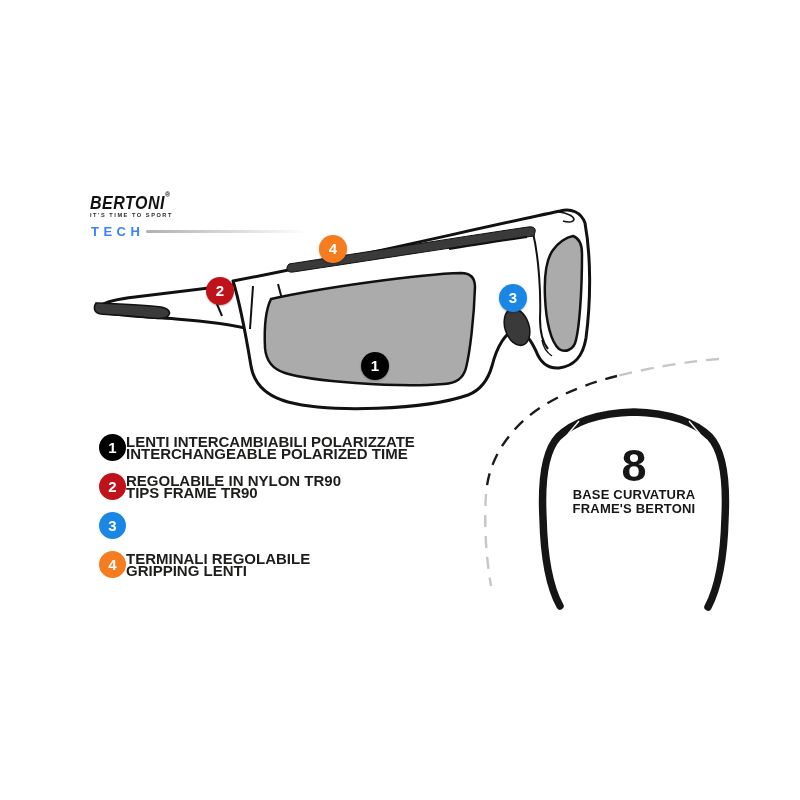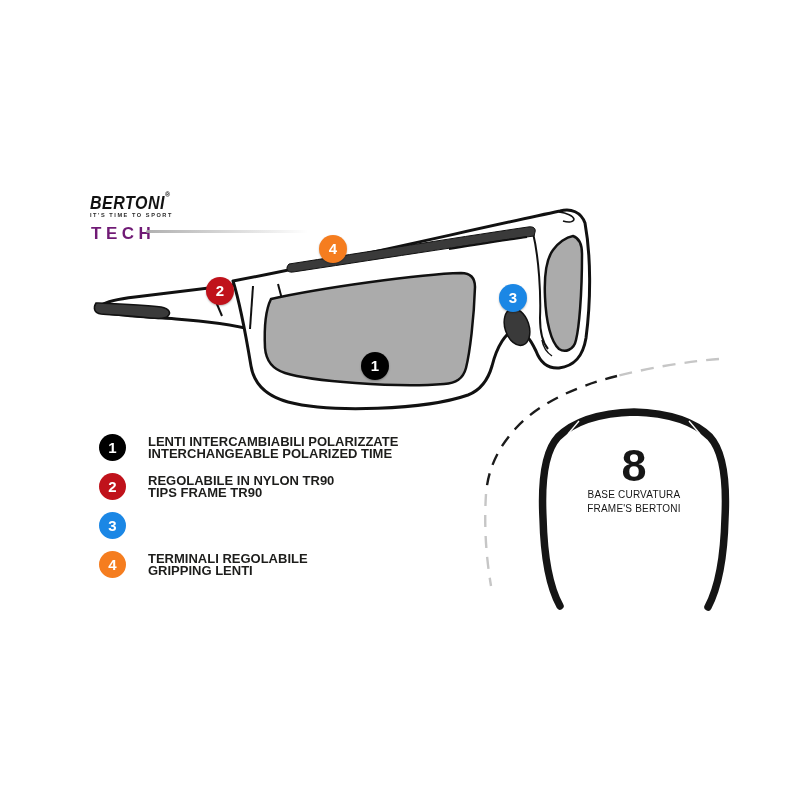--- a/index.html
+++ b/index.html
@@ -11,22 +11,22 @@
 
   
   .logo{position:absolute;left:90px;top:193px;color:#111;}
   .logo .name{
     font-size:16px;font-weight:bold;font-style:italic;letter-spacing:.5px;
     transform:scaleY(1.12);transform-origin:left top;display:inline-block;
   }
   .logo sup{font-size:7px;font-style:normal;vertical-align:top;position:relative;top:-2px;}
   .logo .tagline{font-size:5.6px;letter-spacing:1.55px;font-weight:bold;color:#2a2a2a;margin-top:1px;}
   .tech{
-    position:absolute;left:91px;top:224px;font-size:17px;font-weight:bold;
-    letter-spacing:4.5px;color:#701a75;
+    position:absolute;left:91px;top:224px;font-size:13px;font-weight:bold;
+    letter-spacing:4.5px;color:#3b82f6;
   }
   .tech-line{
     position:absolute;left:146px;top:230px;width:162px;height:3px;border-radius:2px;
     background:linear-gradient(to right, rgba(168,168,168,.9), rgba(190,190,190,.55) 55%, rgba(255,255,255,0));
   }
 
   
   .badge{
     position:absolute;width:28px;height:28px;border-radius:50%;
     color:#fff;font-weight:bold;font-size:15px;line-height:28px;text-align:center;
@@ -37,26 +37,26 @@
   .badge.b3{left:499px;top:284px;}
   .badge.b4{left:319px;top:235px;}
 
   
   .legend{position:absolute;left:99px;top:434px;display:flex;flex-direction:column;row-gap:12px;}
   .legend-row{display:flex;align-items:center;height:27px;}
   .legend-dot{
     width:27px;height:27px;border-radius:50%;flex:0 0 27px;
     color:#fff;font-weight:bold;font-size:15px;line-height:27px;text-align:center;
   }
-  .legend-text{margin-left:22px;color:#1d1d1b;font-weight:bold;font-size:13px;line-height:11.5px;white-space:nowrap;}
+  .legend-text{margin-left:0;color:#1d1d1b;font-weight:bold;font-size:15px;line-height:11.5px;white-space:nowrap;}
 
   
   .curv{position:absolute;left:534px;top:444px;width:200px;text-align:center;color:#161616;}
   .curv .big8{font-size:45px;font-weight:bold;line-height:44px;}
-  .curv .cline{font-size:10px;font-weight:normal;line-height:13.5px;letter-spacing:.2px;}
+  .curv .cline{font-size:13px;font-weight:bold;line-height:13.5px;letter-spacing:.2px;}
 </style>
 </head>
 <body>
 
 <div id="stage">
 
   <svg width="800" height="800" viewBox="0 0 800 800">
 
     <g>
       <path d="M 719,359 C 692,361 652,367 617,376" fill="none" stroke="#c6c6c6" stroke-width="2.4" stroke-dasharray="13 9"></path>

